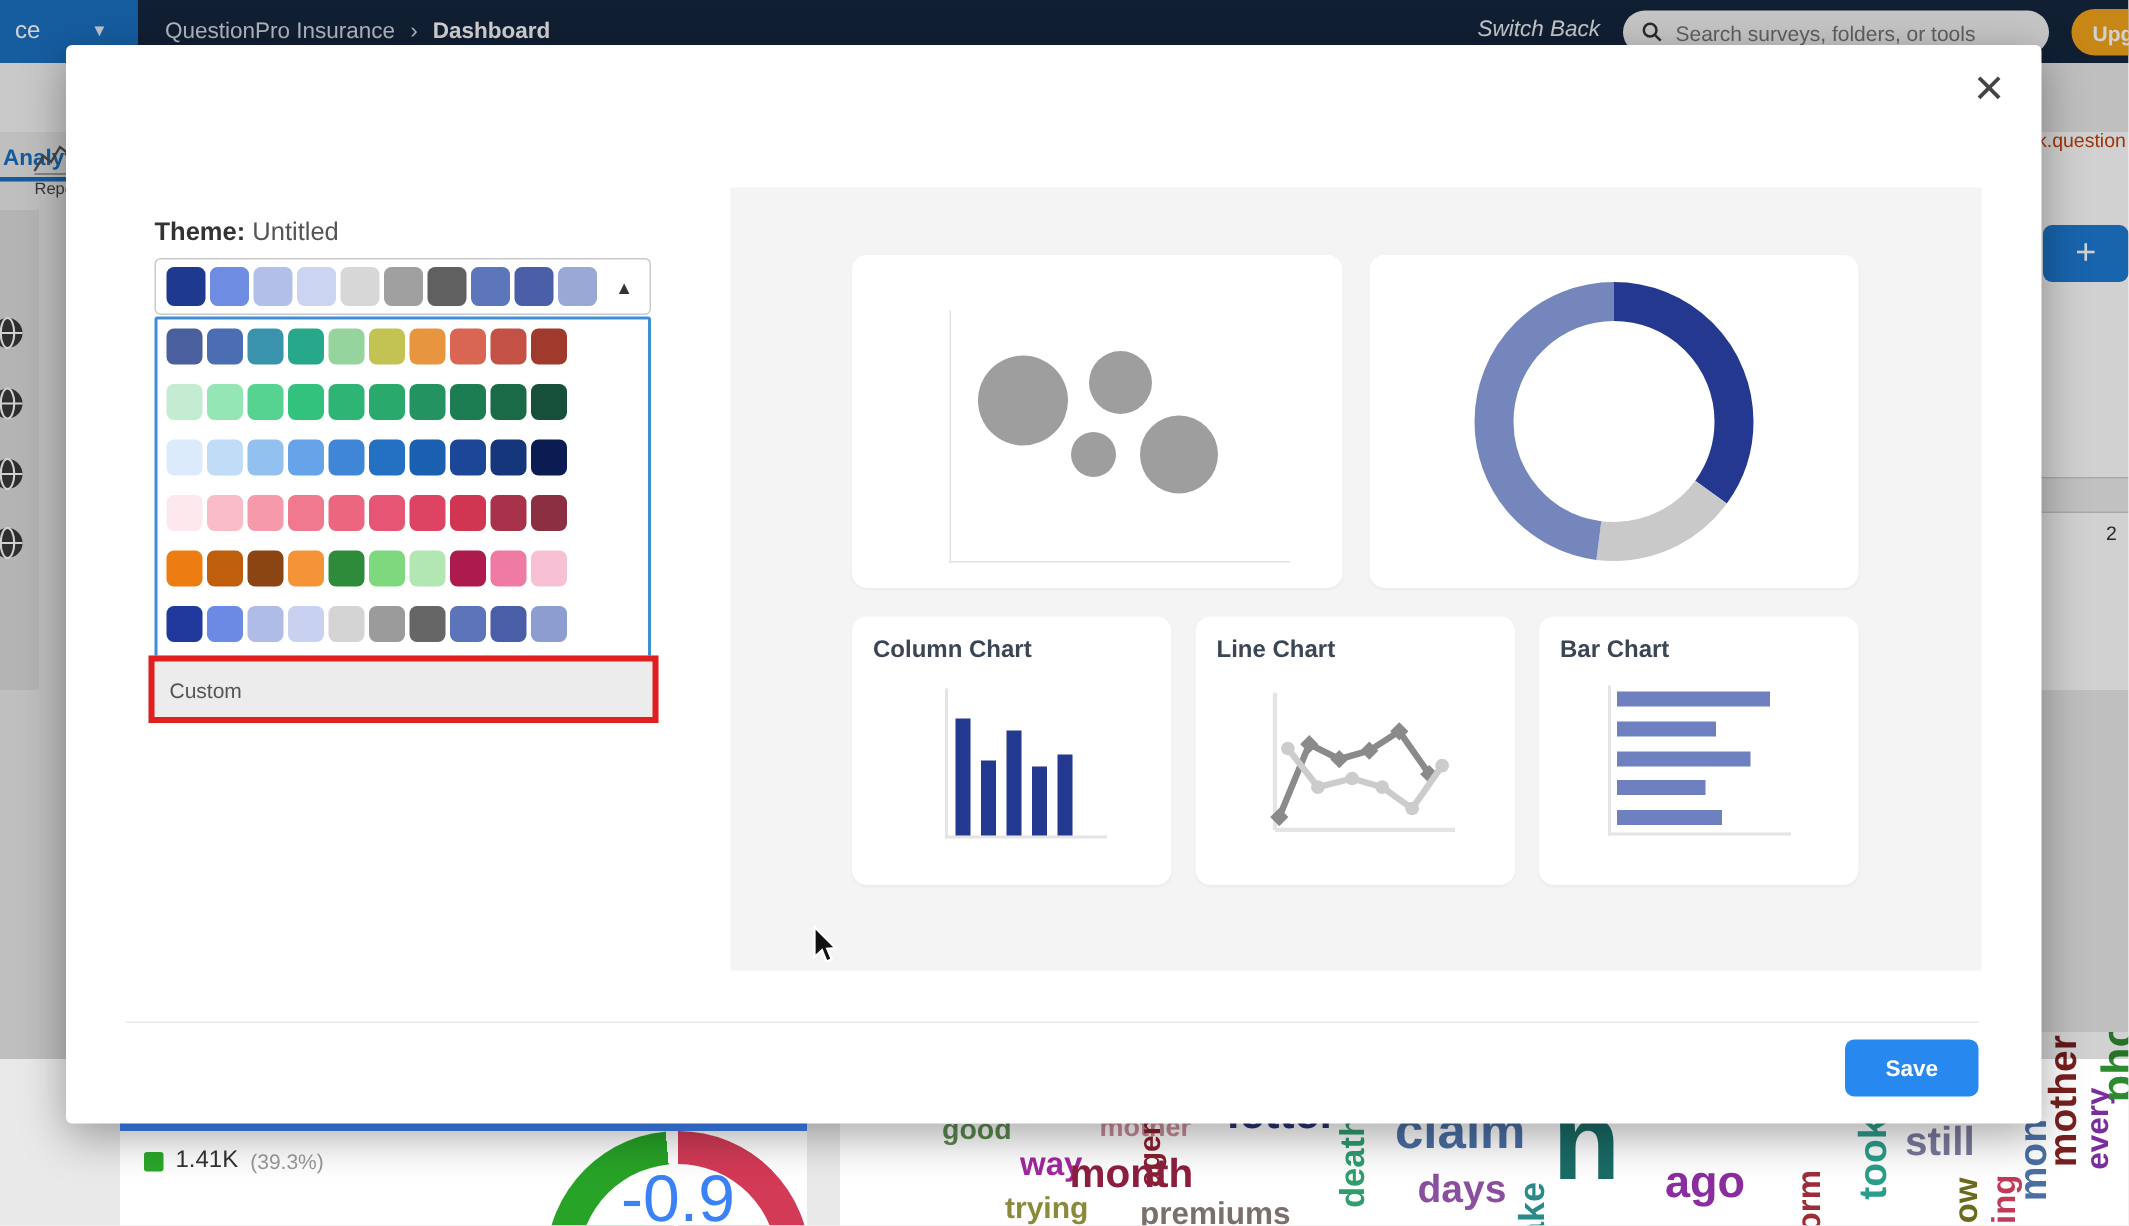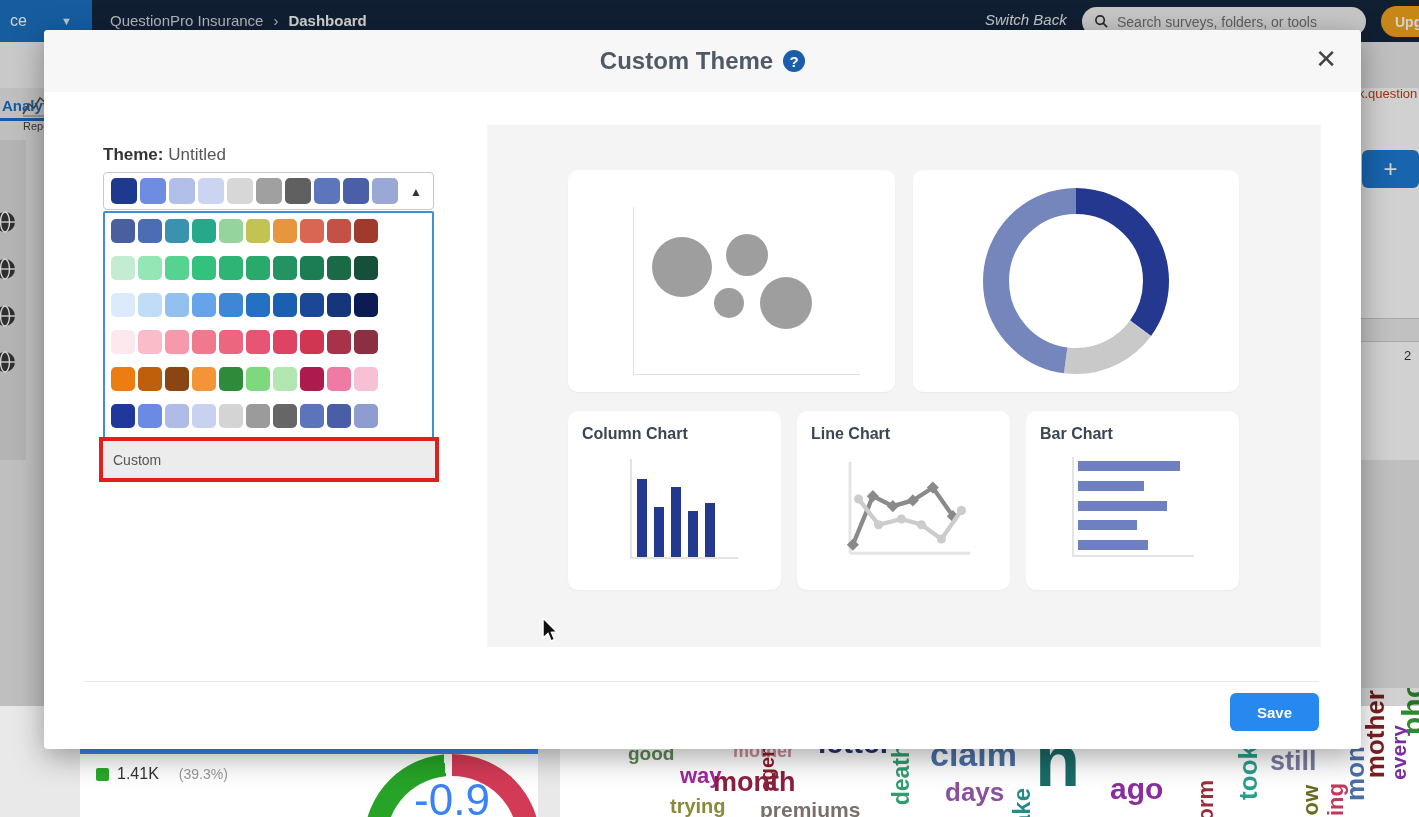--- a/index.html
+++ b/index.html
@@ -33,21 +33,21 @@
   .side-url { position:absolute; left:1358px; top:86px; font-size:13px; color:#c2410c; }
   .plus-btn { position:absolute; left:1362px; top:150px; width:57px; height:38px; background:#1e7ad4; border-radius:6px;
     color:#fff; font-size:24px; display:flex; align-items:center; justify-content:center; }
   .table-band { position:absolute; left:1348px; top:318px; width:71px; height:24px; background:#ececec; border-top:1px solid #cfcfcf; border-bottom:1px solid #cfcfcf;}
   .row-num { position:absolute; left:1404px; top:348px; font-size:13px; color:#333; }
 
   .nps-panel { position:absolute; left:80px; top:747px; width:458px; height:70px; background:#fff; border-top:7px solid #3b82f6; overflow:hidden;}
   .nps-legend { position:absolute; left:16px; top:11px; display:flex; align-items:center; gap:8px; }
   .legend-sq { width:13px; height:13px; border-radius:2px; }
   .legend-val { font-size:16px; color:#333; }
-  .legend-pct { font-size:14px; color:#999;margin-left:12px; }
+  .legend-pct { font-size:14px; color:#999; }
   .gauge { position:absolute; left:284px; top:0px; width:176px; height:176px; border-radius:50%; }
   .gauge-hole { position:absolute; left:22px; top:22px; width:132px; height:132px; border-radius:50%; background:#fff;
     display:flex; flex-direction:column; align-items:center; }
   .nps-score { font-size:44px; color:#3b82f6; line-height:1.0; margin-top:2px;}
   .nps-label { font-size:15px; color:#333; margin-top:0px;}
 
   .cloud-panel { position:absolute; left:560px; top:688px; width:859px; height:129px; background:#fff; overflow:hidden;}
   .cloud-word { position:absolute; font-weight:bold; white-space:nowrap; line-height:1; }
   .cloud-word.vert { writing-mode:vertical-rl; transform:rotate(180deg); }
 
@@ -214,24 +214,20 @@
         <span class="cloud-word vert" style="color: rgb(74, 111, 165); font-size: 26px; left: 782px; top: 58px;">mon</span>
         <span class="cloud-word vert" style="color: rgb(122, 31, 31); font-size: 26px; left: 802px; top: 2px;">mother</span>
         <span class="cloud-word vert" style="color: rgb(122, 45, 158); font-size: 21px; left: 828px; top: 37px;">every</span>
         <span class="cloud-word vert" style="color: rgb(46, 138, 46); font-size: 30px; left: 838px; top: -43px;">phone</span>
       </div>
   </div>
 
   <div class="dim"></div>
 
   <div class="modal">
-    <div class="modal-header">
-      <span class="modal-title">Custom Theme</span>
-      <span class="help-icon">?</span>
-    </div>
     <span class="close-icon">✕</span>
 
     <div class="theme-line">
       <b>Theme:</b>
       <span>Untitled</span>
     </div>
 
     <div class="sel-box" id="sel-box">
       <span class="sw sw26" style="background: rgb(30, 58, 143);"></span>
         <span class="sw sw26" style="background: rgb(110, 140, 226);"></span>

